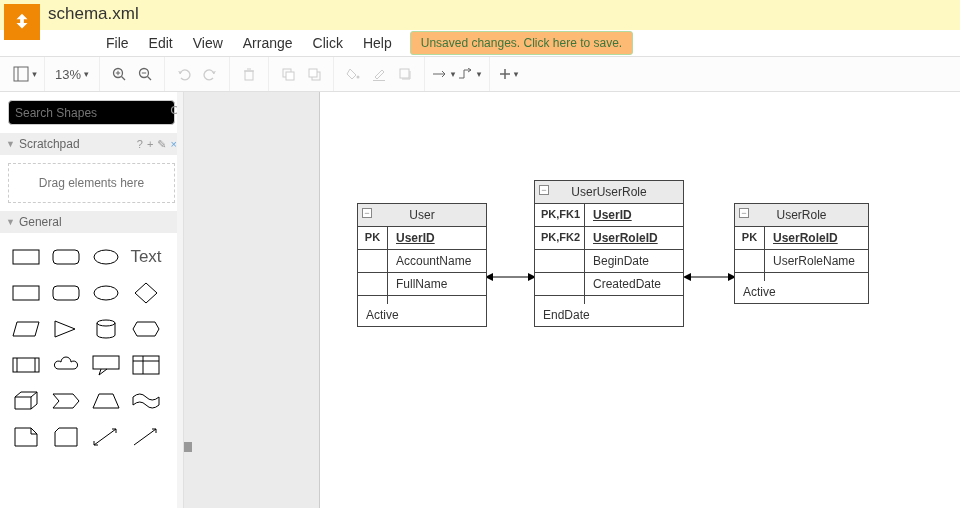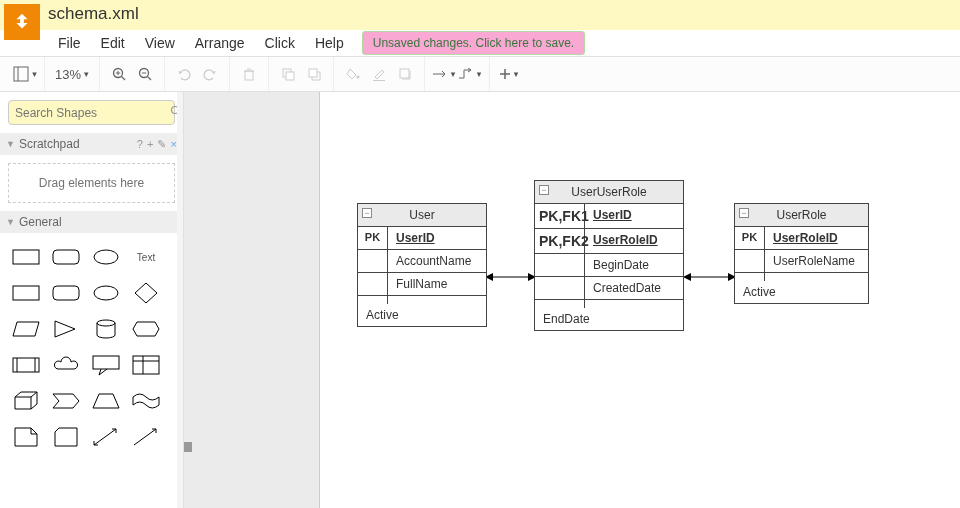--- a/index.html
+++ b/index.html
@@ -3,62 +3,62 @@
 <meta charset="utf-8">
 <style>
 * { box-sizing: border-box; margin: 0; padding: 0; }
 body { font-family: "Helvetica Neue", Helvetica, Arial, sans-serif; font-size: 13px; color: #333; background: #fff; width: 960px; height: 508px; overflow: hidden; position: relative; }
 
 
 .titlebar { display: flex; height: 30px; background: #fef9c3; }
 .logo { width: 36px; height: 36px; background: #f08705; display: flex; align-items: center; justify-content: center; margin: 4px 8px 0 4px; }
 .logo svg { width: 22px; height: 22px; }
 .title { font-size: 17px; color: #333; padding-top: 4px; }
-.menubar { display: flex; align-items: center; height: 26px; padding-left: 48px; }
+.menubar { display: flex; align-items: center; height: 26px; padding-left: 48px; margin-left: 48px; }
 .menu-item { padding: 2px 10px; font-size: 14px; cursor: pointer; }
-.save-msg { background: #f9a8d4; border: 1px solid #b2dba1; border-radius: 3px; color: #3c763d; padding: 4px 10px; font-size: 12px; margin-left: 8px; cursor: pointer; }
+.save-msg { background: #fdba74; border: 1px solid #b2dba1; border-radius: 3px; color: #3c763d; padding: 4px 10px; font-size: 12px; margin-left: 8px; cursor: pointer; }
 
 
 .toolbar { display: flex; align-items: center; height: 36px; border-top: 1px solid #e0e0e0; border-bottom: 1px solid #e0e0e0; padding: 0 6px; background: #fcfcfc; }
 .tb-group { display: flex; align-items: center; height: 100%; padding: 0 6px; border-right: 1px solid #eee; }
 .tb-group:last-child { border-right: none; }
 .tb-btn { width: 26px; height: 26px; display: flex; align-items: center; justify-content: center; color: #555; cursor: pointer; border-radius: 3px; }
 .tb-btn.disabled { color: #ccc; cursor: default; }
 .zoom { font-size: 13px; color: #555; padding: 0 4px; cursor: pointer; display: flex; align-items: center; }
 .caret { margin-left: 3px; font-size: 9px; }
 
 
 .sidebar { position: absolute; left: 0; top: 92px; bottom: 0; width: 184px; background: #fff; border-right: 1px solid #e0e0e0; overflow: hidden; }
 .sb-scroll { position: absolute; right: 0; top: 0; bottom: 0; width: 6px; background: #f4f4f4; }
 .search-wrap { padding: 8px; }
-.search { display: flex; align-items: center; border: 1px solid #ccc; border-radius: 4px; padding: 4px 6px; background: #fef9c3; }
+.search { display: flex; align-items: center; border: 1px solid #ccc; border-radius: 4px; padding: 4px 6px; background: #000000; }
 .search input { border: none; outline: none; flex: 1; font-size: 12px; color: #888; background: transparent; }
 .sb-section-hdr { display: flex; align-items: center; background: #eee; font-size: 12px; color: #666; padding: 4px 6px; }
 .sb-section-hdr .arrow { font-size: 9px; margin-right: 4px; color: #999; }
 .sb-section-hdr .spacer { flex: 1; }
 .sb-section-hdr .act { color: #999; margin-left: 4px; font-size: 11px; cursor: pointer; }
 .scratchpad-body { border: 1px dashed #ccc; margin: 8px; padding: 12px; text-align: center; color: #737373; font-size: 12px; }
 .shape-grid { display: flex; flex-wrap: wrap; padding: 6px; }
 .shape-cell { width: 40px; height: 36px; display: flex; align-items: center; justify-content: center; cursor: move; }
 .shape-cell svg { width: 30px; height: 24px; }
-.shape-text { width: 40px; height: 36px; display: flex; align-items: center; justify-content: center; font-size: 10px; color: #555; }
+.shape-text { width: 40px; height: 36px; display: flex; align-items: center; justify-content: center; font-size: 17px; color: #555; }
 
 
 .canvas-area { position: absolute; left: 184px; right: 0; top: 92px; bottom: 0; background: #ebebeb; }
 .resizer { position:absolute; left:0; top:350px; width:8px; height:10px; background:#999; }
 .page { position: absolute; left: 136px; top: 0; right: 0; bottom: 0; background: #fff; }
 .page::before { content:''; position:absolute; left:-1px; top:0; bottom:0; border-left:1px solid #ccc; }
 
 
 .entity { position: absolute; background: #fff; border: 1px solid #444; font-size: 12px; }
 .entity-hdr { background: #eaeaea; border-bottom: 1px solid #444; text-align: center; font-weight: normal; padding: 4px 0; position: relative; }
 .collapse-sq { position:absolute; left:4px; top:4px; width:10px; height:10px; border:1px solid #888; background:#fff; font-size:9px; line-height:8px; text-align:center; color:#888;}
 .entity-row { display: flex; border-bottom: 1px solid #444; }
 .entity-row:last-child { border-bottom: none; flex-direction: column; }
-.keycol { width: 50px; padding: 4px 4px; border-right: 1px solid #444; font-weight: bold; font-size: 14px; text-align:right;}
+.keycol { width: 50px; padding: 4px 4px; border-right: 1px solid #444; font-weight: bold; font-size: 11px; text-align:right;}
 .keycol2 { width: 30px; padding: 4px 4px; border-right: 1px solid #444; font-weight: bold; font-size: 11px; text-align:center;}
 .fieldcol { flex: 1; padding: 4px 8px; }
 .ul { text-decoration: underline; font-weight: bold; }
 
 svg.arrows { position:absolute; left:0; top:0; width:100%; height:100%; pointer-events:none; }
 </style>
 </head>
 <body>
 
 <div class="titlebar">

